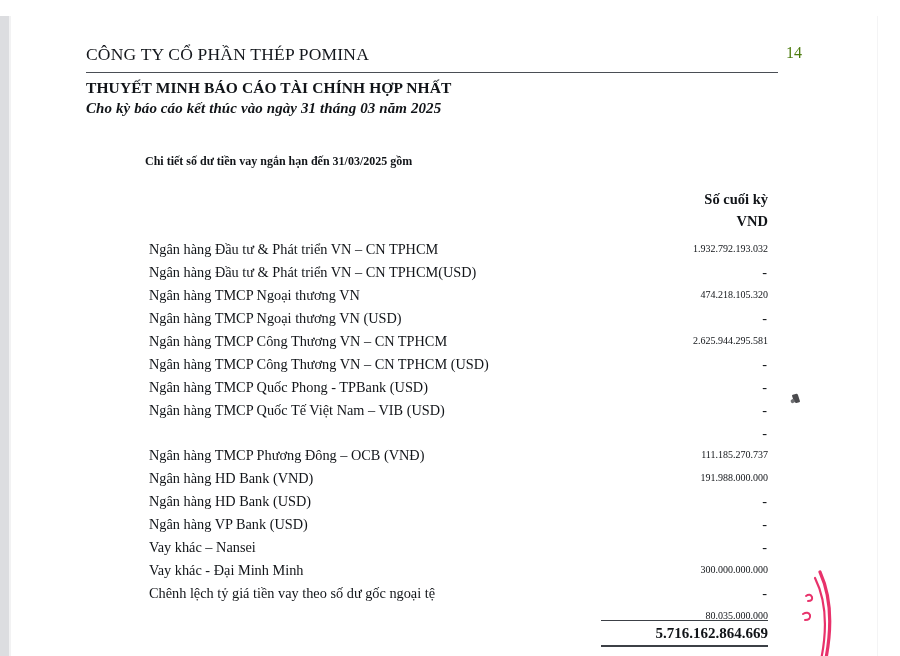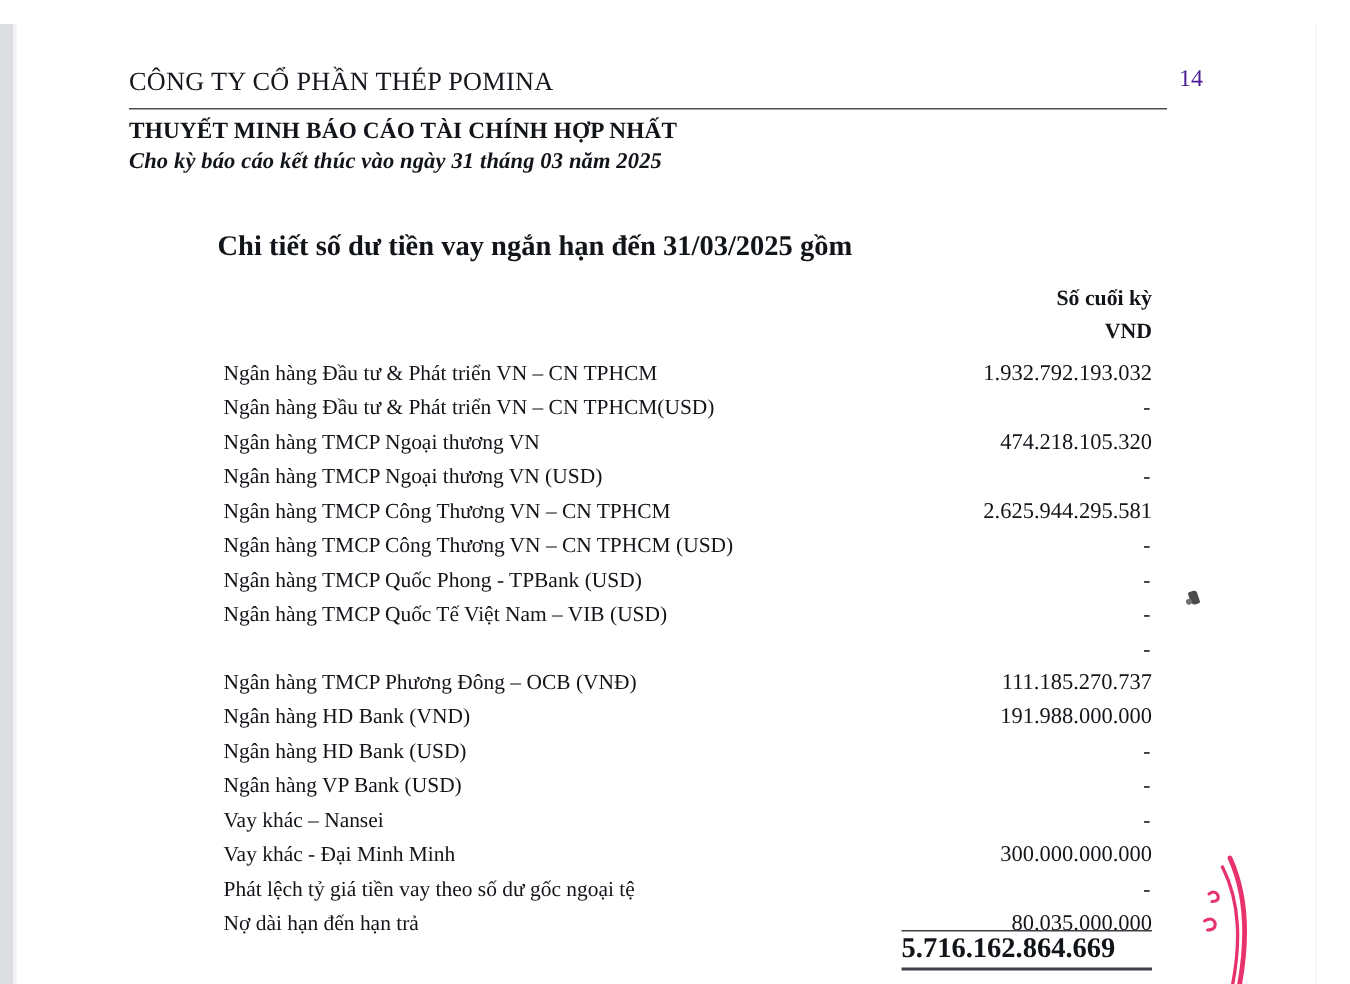--- a/index.html
+++ b/index.html
@@ -80,21 +80,21 @@
     font-size: 17.5px;
     letter-spacing: .2px;
     font-variant: normal;
     white-space: nowrap;
     color: #14171c;
   }
   .page-number {
     position: absolute;
     left: 786px; top: 28px;
     font-size: 16px;
-    color: #4c1d95;
+    color: #4d7c0f;
   }
   .header-rule {
     position: absolute;
     left: 86px; top: 56px;
     width: 692px;
     height: 0;
     border-top: 1.6px solid #4a4e55;
   }
 
   .report-title {
@@ -112,21 +112,21 @@
     font-weight: bold;
     font-style: italic;
     letter-spacing: .1px;
     white-space: nowrap;
   }
 
   
   .section-heading {
     position: absolute;
     left: 145px; top: 138px;
-    font-size: 19px;
+    font-size: 12px;
     font-weight: bold;
     white-space: nowrap;
   }
 
   
   .col-header {
     position: absolute;
     left: 448px;
     width: 320px;
     text-align: right;
@@ -151,43 +151,43 @@
   }
   .row-label {
     position: absolute;
     left: 0; top: 0;
     font-size: 14.3px;
     white-space: nowrap;
   }
   .row-value {
     position: absolute;
     right: 0; top: 0;
-    font-size: 15px;
+    font-size: 10px;
     text-align: right;
     white-space: nowrap;
   }
   .row-value.dash {
     font-size: 14.3px;
     padding-right: 1px;
   }
 
   
   .total-block {
     position: absolute;
     left: 601px; top: 604px;
     width: 167px;
   }
   .total-rule-top {
     width: 167px;
     height: 0;
     border-top: 1.5px solid #3c4046;
   }
   .total-value {
-    text-align: left;
-    font-size: 19px;
+    text-align: right;
+    font-size: 15px;
     font-weight: bold;
     line-height: 22px;
     padding-top: 1px;
     white-space: nowrap;
   }
   .total-rule-bottom {
     width: 167px;
     height: 0;
     border-top: 2.6px solid #3c4046;
     margin-top: 1px;
@@ -287,25 +287,24 @@
       </div>
       <div class="row">
         <span class="row-label">Vay khác – Nansei</span>
         <span class="row-value dash">-</span>
       </div>
       <div class="row">
         <span class="row-label">Vay khác - Đại Minh Minh</span>
         <span class="row-value">300.000.000.000</span>
       </div>
       <div class="row">
-        <span class="row-label">Phát lệch tỷ giá tiền vay theo số dư gốc ngoại tệ</span>
-        <span class="row-value dash">-</span>
-      </div>
-      <div class="row">
-        <span class="row-label">Nợ dài hạn đến hạn trả</span>
+        <span class="row-label">Chênh lệch tỷ giá tiền vay theo số dư gốc ngoại tệ</span>
+        <span class="row-value dash">-</span>
+      </div>
+      <div class="row">
         <span class="row-value">80.035.000.000</span>
       </div>
     </div>
 
   <div class="total-block">
     <div class="total-rule-top"></div>
     <div class="total-value">5.716.162.864.669</div>
     <div class="total-rule-bottom"></div>
   </div>
 

